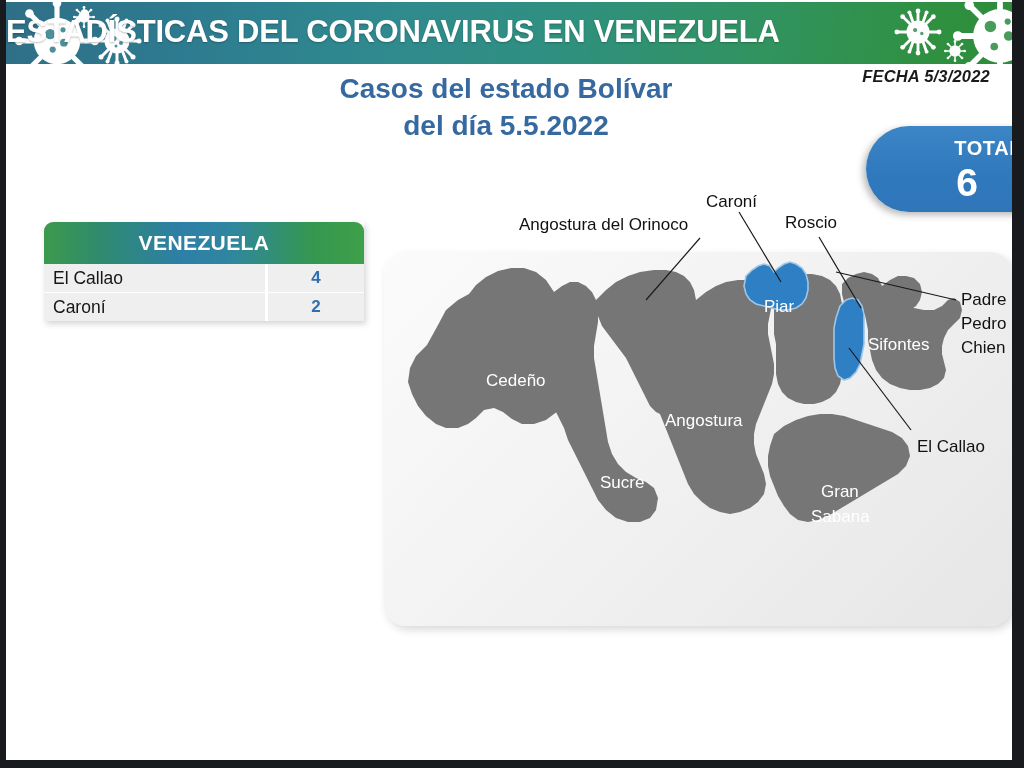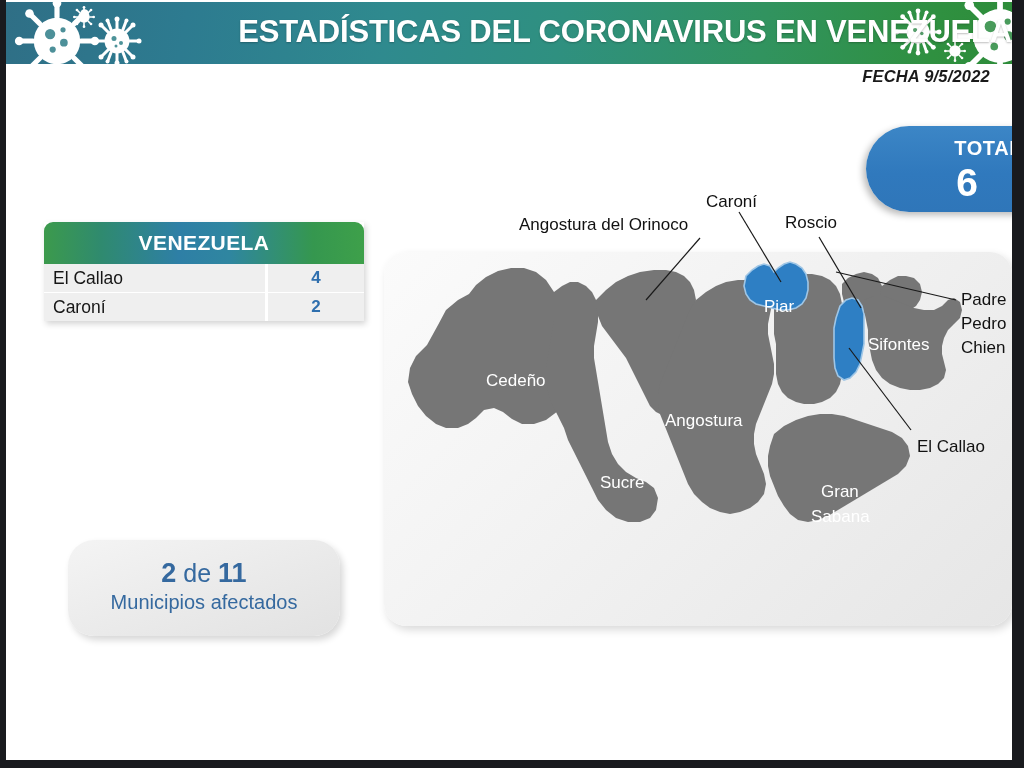--- a/index.html
+++ b/index.html
@@ -41,21 +41,21 @@
         #2e8c39 100%);
     overflow: hidden;
   }
   #header-title {
     position: absolute;
     left: 0;
     top: 0;
     width: 1006px;
     height: 62px;
     line-height: 60px;
-    text-align: right;
+    text-align: left;
     color: #ffffff;
     font-size: 31px;
     font-weight: bold;
     letter-spacing: -0.2px;
     z-index: 5;
     text-shadow: 0 1px 2px rgba(0,0,0,0.25);
     white-space: nowrap;
   }
   .virus {
     position: absolute;
@@ -454,49 +454,45 @@
         <g fill="#36914a" opacity="0.9">
           <circle cx="40" cy="40" r="6"></circle>
             <circle cx="59" cy="50" r="5"></circle>
           <circle cx="44" cy="61" r="4"></circle>
             <circle cx="58" cy="35" r="3.2"></circle>
         </g>
       </svg>
     </div>
   </div>
 
-  <div id="fecha">FECHA 9/5/2022</div>
-
+  <div id="fecha">FECHA 5/3/2022</div>
+
+  <div id="main-title">
+    <span>Casos del estado Bolívar</span>
+    <span class="l2">del día 5.5.2022</span>
+  </div>
 
   <div id="total-badge">
     <div id="total-label">TOTAL</div>
     <div id="total-value">6</div>
 
   </div>
 
   <div id="muni-table">
     <div id="muni-head">VENEZUELA</div>
     <div class="muni-row">
       <div class="muni-name">El Callao</div>
       <div class="muni-count">4</div>
     </div>
     <div class="muni-row">
       <div class="muni-name">Caroní</div>
       <div class="muni-count">2</div>
     </div>
   </div>
 
-  <div id="afectados">
-    <div id="afect-line1">
-      <b>2</b>
-      <span>de</span>
-      <b>11</b>
-    </div>
-    <div id="afect-line2">Municipios afectados</div>
-  </div>
 
   <div id="map-panel"></div>
 
   <div id="map-layer">
     <svg width="1006" height="760" viewBox="0 0 1006 760">
 
       <path d="M421,345 L432,325 L440,310 L452,300 L463,294 L470,285 L480,277 L492,271 L505,268 L518,268 L530,272 L540,280
         L548,292 L552,305 L556,318 L560,330 L562,344 L564,358 L566,372 L566,386 L562,398 L556,408 L548,414 L540,420
         L528,424 L516,424 L506,419 L497,412 L488,408 L478,410 L470,418 L462,424 L452,428 L440,428 L430,424 L420,416
         L412,406 L406,394 L402,382 L404,368 L410,356 Z" fill="#767676"></path>

